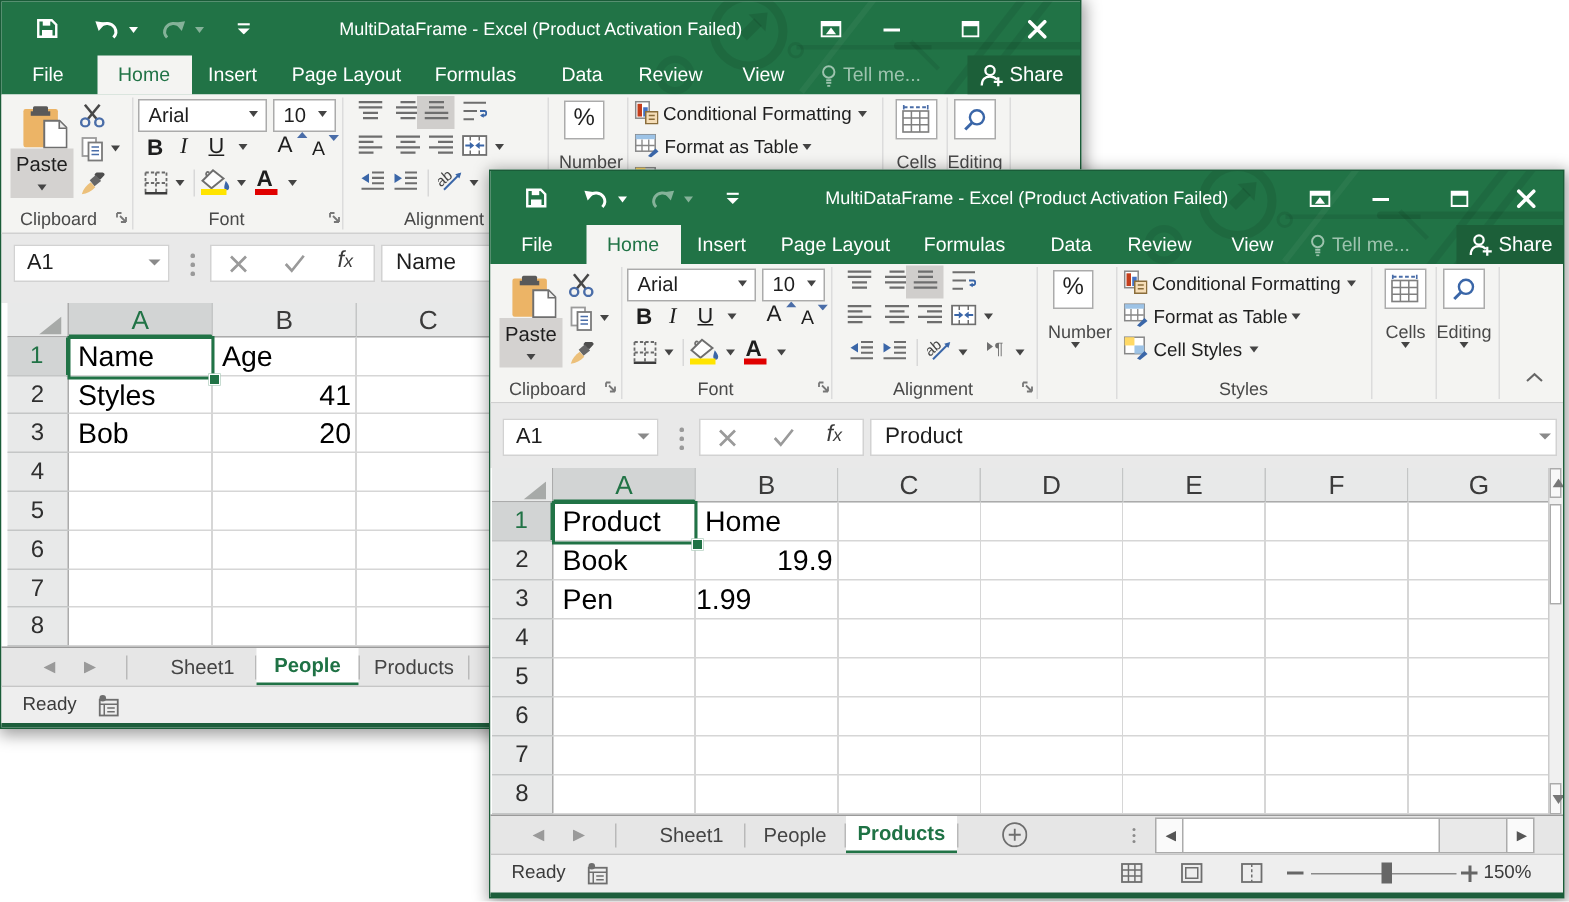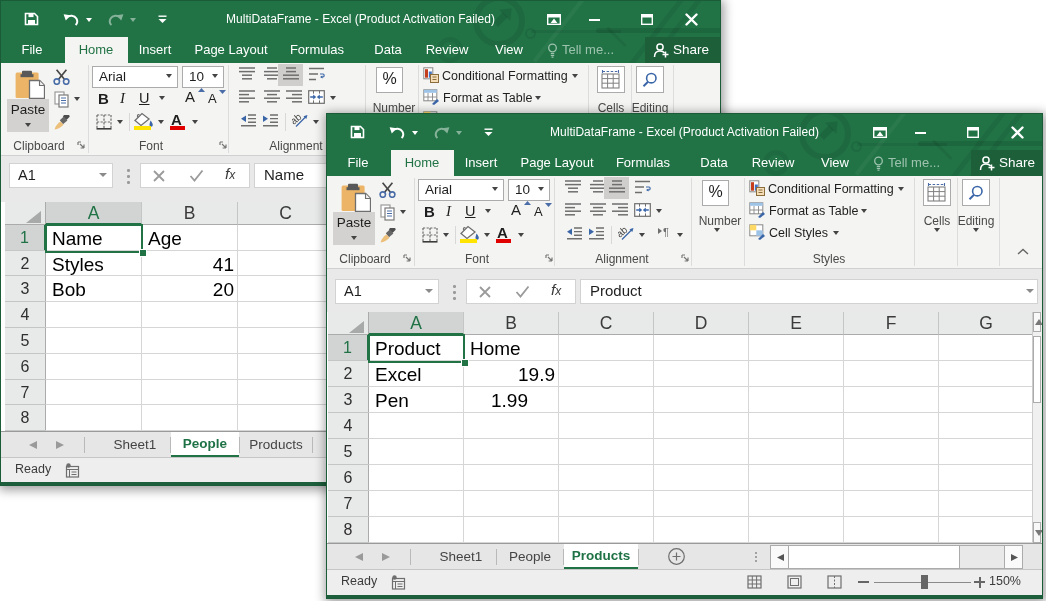--- a/index.html
+++ b/index.html
@@ -714,24 +714,24 @@
         <div style="position:absolute;left:42px;top:152px;width:665px;height:1px;background:#d6d6d6"></div>
         <div style="position:absolute;left:1px;top:178px;width:41px;height:1px;background:#c4c6c6"></div>
         <div style="position:absolute;left:42px;top:178px;width:665px;height:1px;background:#d6d6d6"></div>
         <div style="position:absolute;left:1px;top:204px;width:41px;height:1px;background:#c4c6c6"></div>
         <div style="position:absolute;left:42px;top:204px;width:665px;height:1px;background:#d6d6d6"></div>
         <div style="position:absolute;left:1px;top:230px;width:41px;height:1px;background:#c4c6c6"></div>
         <div style="position:absolute;left:42px;top:230px;width:665px;height:1px;background:#d6d6d6"></div>
         <div style="position:absolute;left:42px;top:23px;width:665px;height:208px;background-image:repeating-linear-gradient(to right,transparent 0px,transparent 94px,#d6d6d6 94px,#d6d6d6 95px);"></div>
         <div style="position:absolute;left:48px;top:26px;font-size:19px;color:#000;white-space:nowrap">Product</div>
         <div style="position:absolute;left:143px;top:26px;font-size:19px;color:#000;white-space:nowrap">Home</div>
-        <div style="position:absolute;left:48px;top:52px;font-size:19px;color:#000;white-space:nowrap">Excel</div>
+        <div style="position:absolute;left:48px;top:52px;font-size:19px;color:#000;white-space:nowrap">Book</div>
         <div style="position:absolute;left:137px;top:52px;width:91px;text-align:right;font-size:19px;color:#000;white-space:nowrap">19.9</div>
         <div style="position:absolute;left:48px;top:78px;font-size:19px;color:#000;white-space:nowrap">Pen</div>
-        <div style="position:absolute;left:137px;top:78px;width:91px;text-align:center;font-size:19px;color:#000;white-space:nowrap">1.99</div>
+        <div style="position:absolute;left:137px;top:78px;width:91px;text-align:left;font-size:19px;color:#000;white-space:nowrap">1.99</div>
         <div style="position:absolute;left:41px;top:22px;width:97px;height:29px;border:2px solid #217346;box-sizing:border-box"></div>
         <div style="position:absolute;left:134px;top:47px;width:6px;height:6px;background:#217346;border:1px solid #fff;box-sizing:content-box"></div>
         <div style="position:absolute;left:705px;top:0;width:10px;height:231px;background:#f0f0f0;border-left:1px solid #ccc;box-sizing:border-box"></div>
         <div style="position:absolute;left:706px;top:0px;width:8px;height:20px;background:#f8f8f8;border:1px solid #ababab;box-sizing:border-box;"></div>
         <svg style="position:absolute;left:708px;top:7px;" width="8" height="6" viewBox="0 0 8 6">
           <polygon points="0,6 8,6 4,0" fill="#777"></polygon>
         </svg>
         <div style="position:absolute;left:706px;top:24px;width:8px;height:67px;background:#fff;border:1px solid #ababab;box-sizing:border-box;"></div>
         <div style="position:absolute;left:706px;top:210px;width:8px;height:21px;background:#f8f8f8;border:1px solid #ababab;box-sizing:border-box;"></div>
         <svg style="position:absolute;left:708px;top:218px;" width="8" height="6" viewBox="0 0 8 6">

